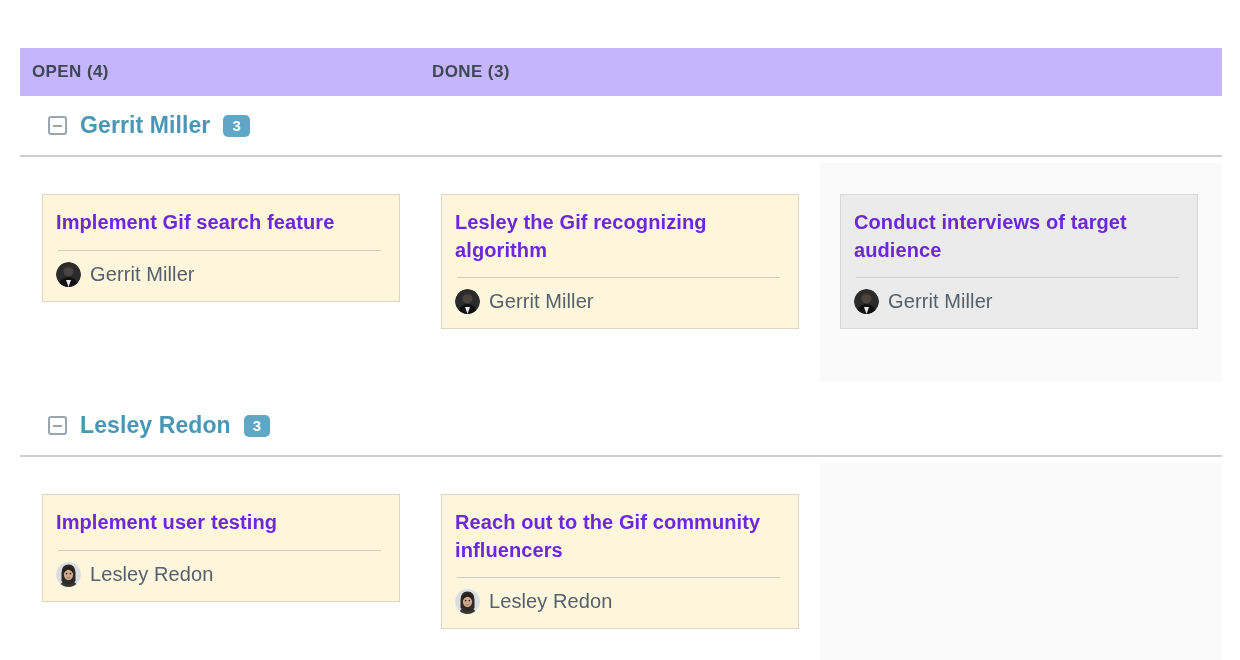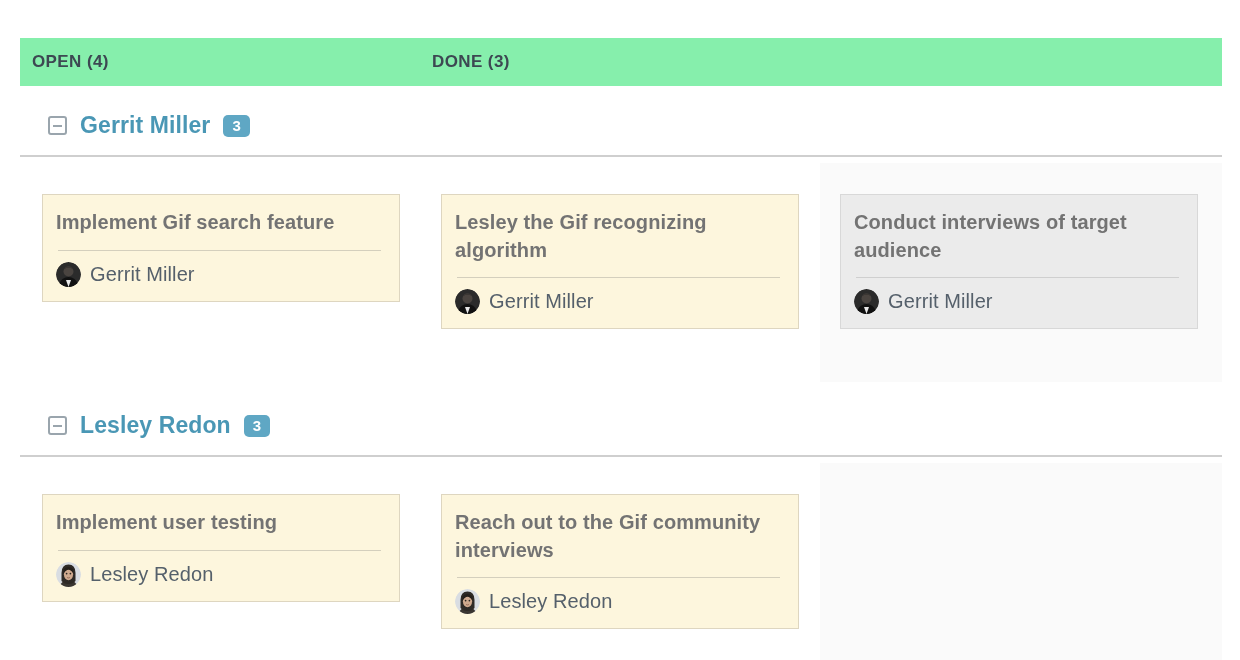--- a/index.html
+++ b/index.html
@@ -16,24 +16,24 @@
     position: relative;
     width: 1240px;
     height: 660px;
     background: #ffffff;
   }
 
   
   .header-strip {
     position: absolute;
     left: 20px;
-    top: 38px;
+    top: 48px;
     width: 1202px;
     height: 48px;
-    background: #86efac;
+    background: #c4b5fd;
     display: flex;
   }
   .col-head {
     display: flex;
     align-items: center;
     font-size: 17px;
     font-weight: bold;
     letter-spacing: 0.4px;
     color: #3d4852;
     text-transform: uppercase;
@@ -124,21 +124,21 @@
   }
   .card.gray {
     background: #ebebeb;
     border-color: #d8d8d8;
   }
 
   .card-title {
     font-size: 20px;
     font-weight: bold;
     line-height: 1.38;
-    color: #737373;
+    color: #6d28d9;
     letter-spacing: 0.1px;
   }
 
   .card-sep {
     height: 1px;
     background: #d4cfbd;
     margin: 13px 2px 11px 2px;
   }
   .card.gray .card-sep { background: #cfcfcf; }
 
@@ -267,21 +267,21 @@
           <ellipse cx="10.6" cy="11.6" rx="0.85" ry="0.95" fill="#2b2520"></ellipse>
           <ellipse cx="14.4" cy="11.6" rx="0.85" ry="0.95" fill="#2b2520"></ellipse>
           <path d="M11.1 15.5 Q12.5 16.4 13.9 15.5" stroke="#8c5f4d" stroke-width="0.8" fill="none"></path>
         </svg>
       </span>
       <span class="assignee-name">Lesley Redon</span>
     </div>
   </div>
 
   <div class="card p-prog-2">
-    <div class="card-title">Reach out to the Gif community interviews</div>
+    <div class="card-title">Reach out to the Gif community influencers</div>
     <div class="card-sep"></div>
     <div class="card-assignee">
       <span class="avatar">
         <svg viewBox="0 0 25 25">
           <circle cx="12.5" cy="12.5" r="12.5" fill="#d9dde2"></circle>
           <path d="M3.5 25 Q6 17.5 12.5 17.5 Q19 17.5 21.5 25 Z" fill="#3a3631"></path>
           <path d="M5.5 11 Q5.5 2.5 12.5 2.5 Q19.5 2.5 19.5 11 L19.5 19 Q17 22 12.5 22 Q8 22 5.5 19 Z" fill="#2e2a26"></path>
           <ellipse cx="12.5" cy="12.2" rx="4.6" ry="6" fill="#cfa98e"></ellipse>
           <path d="M7.6 7.2 Q12.5 3 17.4 7.2 Q17.6 10 17.2 11.4 Q15 7.8 12.5 7.8 Q10 7.8 7.8 11.4 Q7.4 10 7.6 7.2 Z" fill="#241f1b"></path>
           <ellipse cx="10.6" cy="11.6" rx="0.85" ry="0.95" fill="#2b2520"></ellipse>

